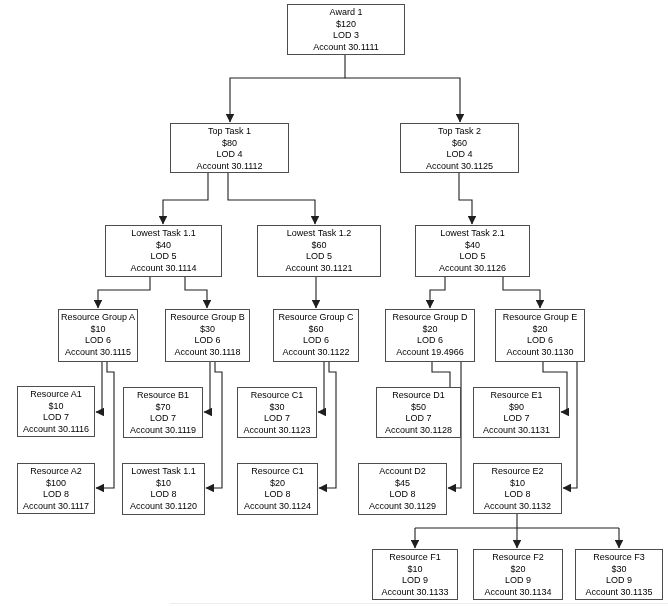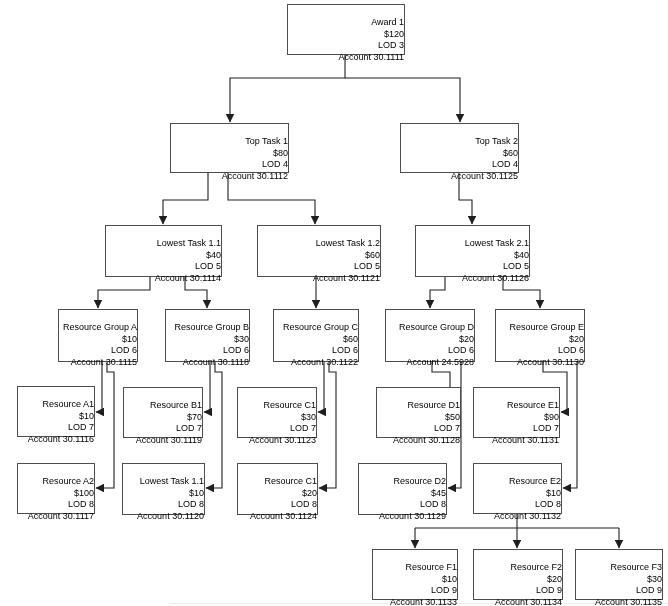--- a/index.html
+++ b/index.html
@@ -3,22 +3,22 @@
 <meta charset="utf-8">
 <style>
   html,body{margin:0;padding:0;background:#ffffff;}
   #stage{
     position:relative;width:668px;height:606px;background:#ffffff;overflow:hidden;
     font-family:"Liberation Sans", sans-serif;
   }
   #connectors{position:absolute;left:0;top:0;width:668px;height:606px;}
   .node{
     position:absolute;box-sizing:border-box;background:#ffffff;
-    border:1px solid #4d4d4d;color:#000000;text-align:right;
-    font-size:9px;line-height:11.5px;padding-top:12px;z-index:2;
+    border:1px solid #4d4d4d;color:#000000;text-align:center;
+    font-size:9px;line-height:11.5px;padding-top:2px;z-index:2;
   }
   .nl{white-space:nowrap;overflow:hidden;}
   .bottom-rule{position:absolute;left:170px;top:603px;width:498px;height:1px;background:#ededed;z-index:1;}
 </style>
 </head>
 <body>
 
 <div id="stage">
 
   <svg id="connectors" width="668" height="606" viewBox="0 0 668 606" fill="none" stroke="#1f1f1f" stroke-width="1.1" xmlns="http://www.w3.org/2000/svg">
@@ -115,21 +115,21 @@
     <div class="nl">Resource Group C</div>
     <div class="nl">$60</div>
     <div class="nl">LOD 6</div>
     <div class="nl">Account 30.1122</div>
   </div>
 
   <div class="node" style="left:385px;top:309px;width:90px;height:53px">
     <div class="nl">Resource Group D</div>
     <div class="nl">$20</div>
     <div class="nl">LOD 6</div>
-    <div class="nl">Account 24.5928</div>
+    <div class="nl">Account 19.4966</div>
   </div>
 
   <div class="node" style="left:495px;top:309px;width:90px;height:53px">
     <div class="nl">Resource Group E</div>
     <div class="nl">$20</div>
     <div class="nl">LOD 6</div>
     <div class="nl">Account 30.1130</div>
   </div>
 
   <div class="node" style="left:17px;top:386px;width:78px;height:51px">
@@ -182,21 +182,21 @@
   </div>
 
   <div class="node" style="left:237px;top:463px;width:81px;height:52px">
     <div class="nl">Resource C1</div>
     <div class="nl">$20</div>
     <div class="nl">LOD 8</div>
     <div class="nl">Account 30.1124</div>
   </div>
 
   <div class="node" style="left:358px;top:463px;width:89px;height:52px">
-    <div class="nl">Resource D2</div>
+    <div class="nl">Account D2</div>
     <div class="nl">$45</div>
     <div class="nl">LOD 8</div>
     <div class="nl">Account 30.1129</div>
   </div>
 
   <div class="node" style="left:473px;top:463px;width:89px;height:51px">
     <div class="nl">Resource E2</div>
     <div class="nl">$10</div>
     <div class="nl">LOD 8</div>
     <div class="nl">Account 30.1132</div>

